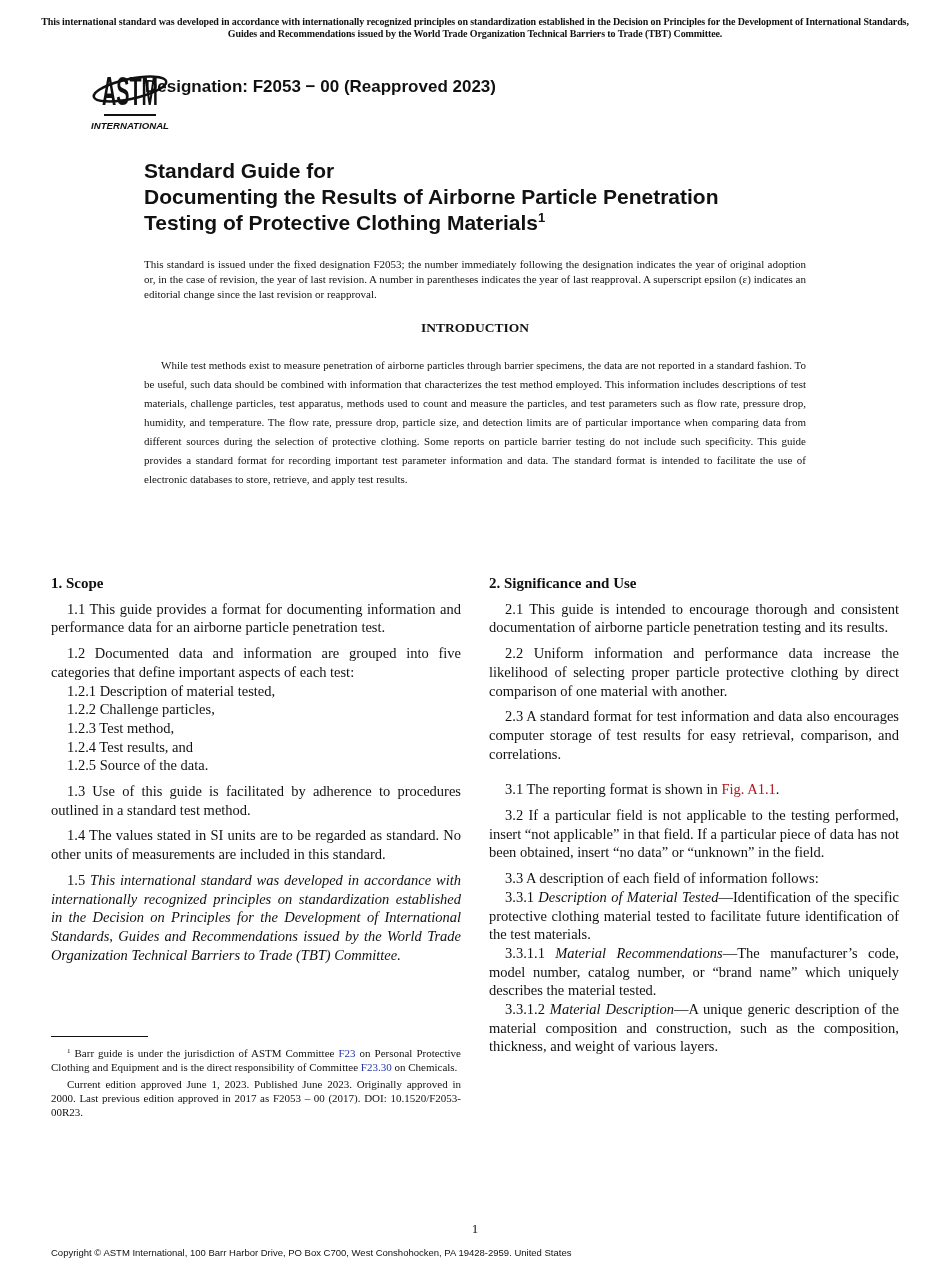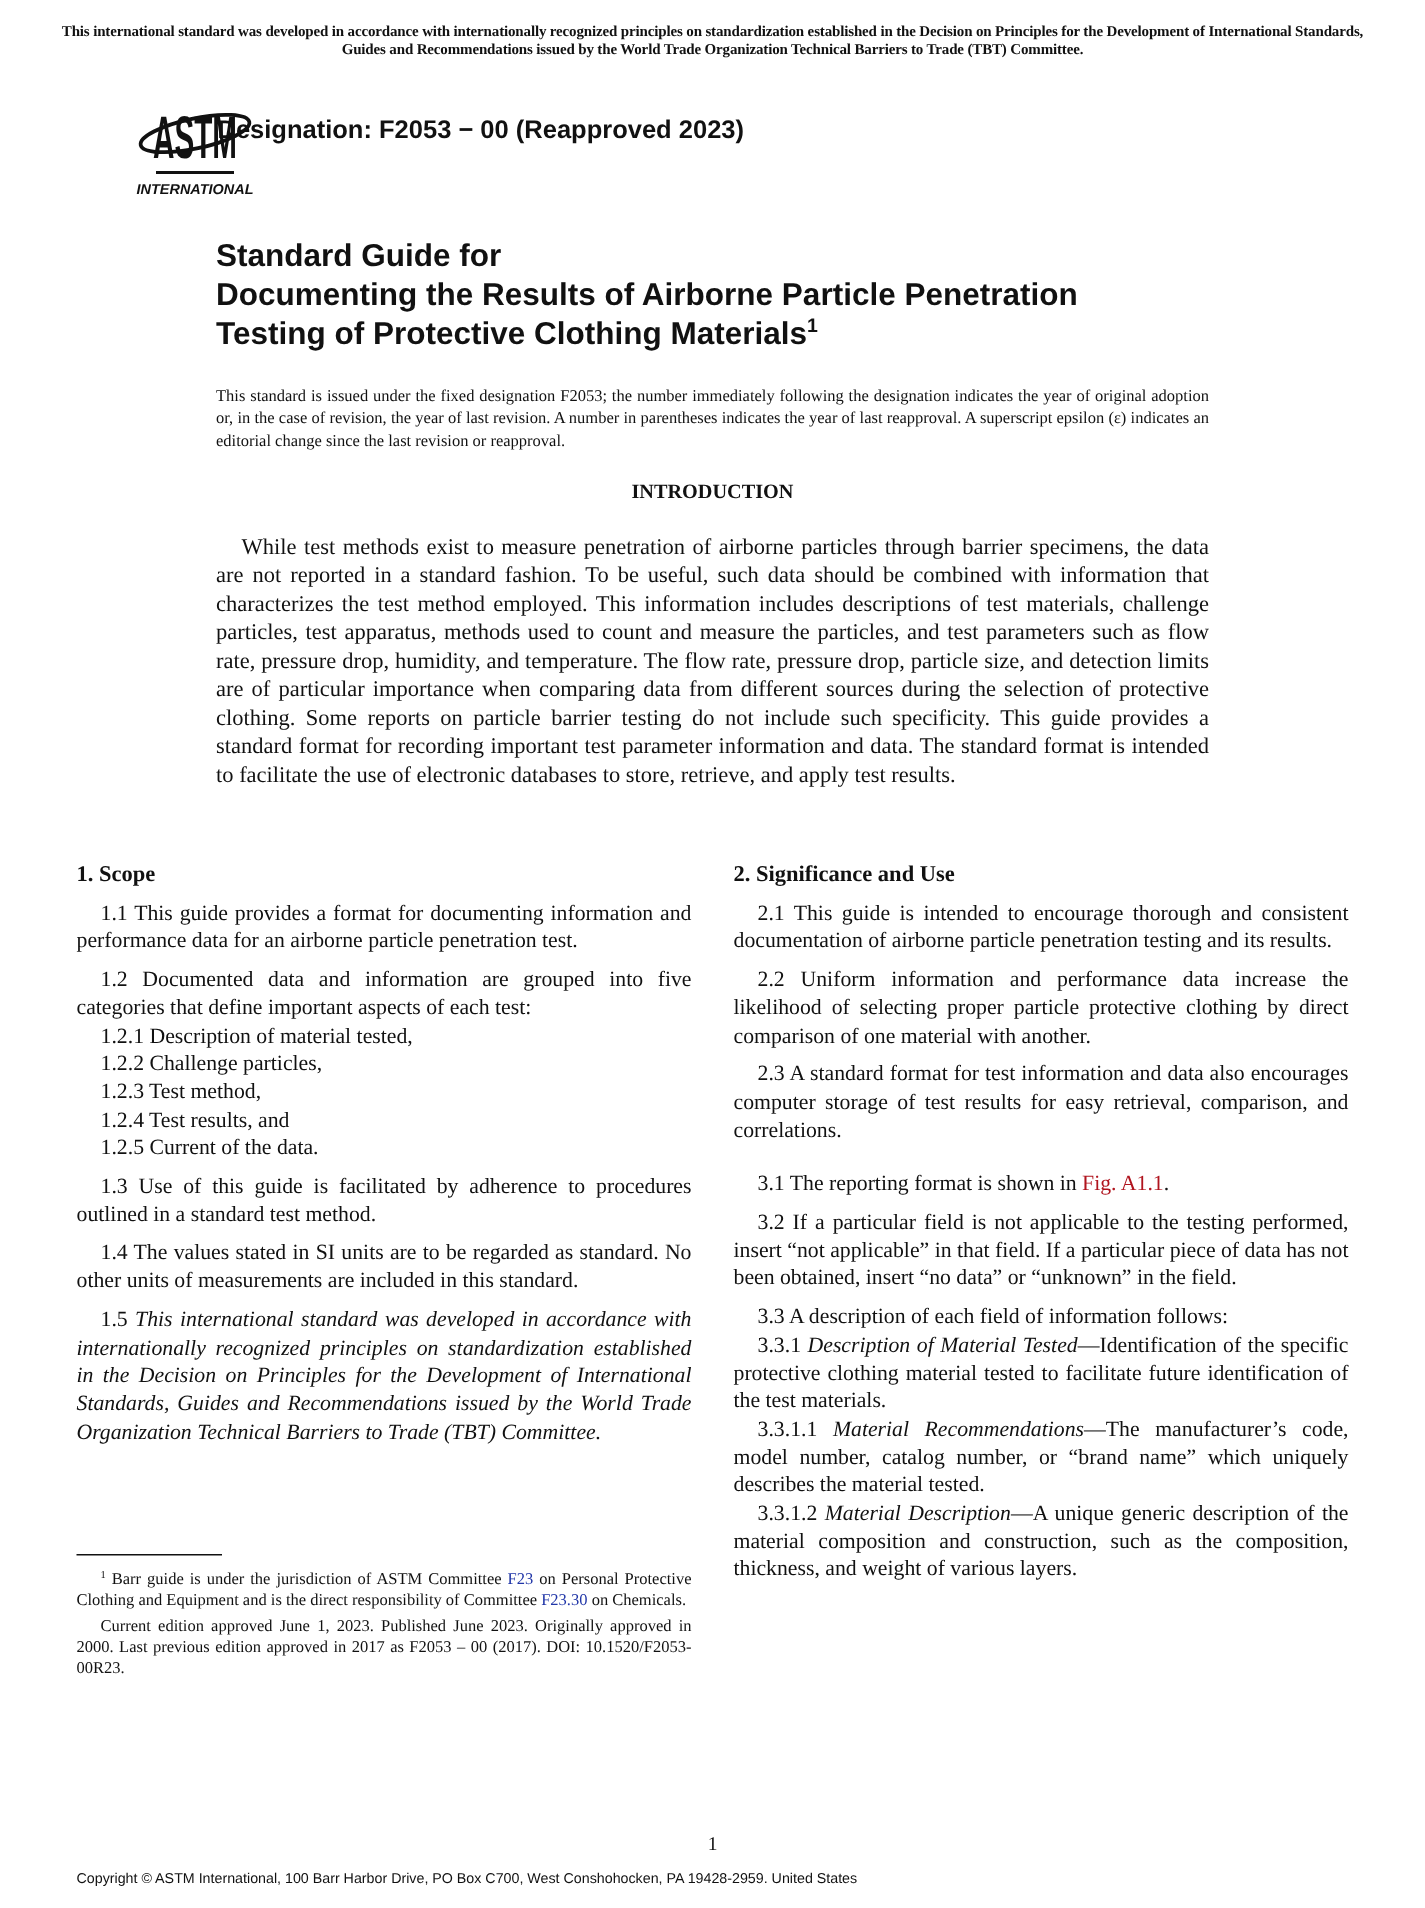--- a/index.html
+++ b/index.html
@@ -28,21 +28,21 @@
     .issue-note {
       position: absolute; left: 144px; top: 257px; width: 662px;
       font-size: 11px; line-height: 15px; text-align: justify;
     }
     .intro-heading {
       position: absolute; left: 144px; top: 320px; width: 662px;
       text-align: center; font-weight: bold; font-size: 13.5px;
     }
     .intro-body {
       position: absolute; left: 144px; top: 356px; width: 662px;
-      font-size: 15px; line-height: 19px; text-align: justify; text-indent: 17px;
+      font-size: 11px; line-height: 19px; text-align: justify; text-indent: 17px;
     }
     .col {
       position: absolute; top: 574px; width: 410px;
       font-size: 14.5px; line-height: 18.7px;
     }
     .col-left { left: 51px; }
     .col-right { left: 489px; }
     .sec-heading { font-weight: bold; font-size: 15px; margin: 0 0 7px 0; }
     .para { text-align: justify; text-indent: 16px; margin: 0 0 7px 0; }
     .para.tight { margin-bottom: 0; }
@@ -98,21 +98,21 @@
 <div class="intro-body">While test methods exist to measure penetration of airborne particles through barrier specimens, the data are not reported in a standard fashion. To be useful, such data should be combined with information that characterizes the test method employed. This information includes descriptions of test materials, challenge particles, test apparatus, methods used to count and measure the particles, and test parameters such as flow rate, pressure drop, humidity, and temperature. The flow rate, pressure drop, particle size, and detection limits are of particular importance when comparing data from different sources during the selection of protective clothing. Some reports on particle barrier testing do not include such specificity. This guide provides a standard format for recording important test parameter information and data. The standard format is intended to facilitate the use of electronic databases to store, retrieve, and apply test results.</div>
 
 <div class="col col-left">
   <div class="sec-heading">1. Scope</div>
   <p class="para">1.1  This guide provides a format for documenting information and performance data for an airborne particle penetration test.</p>
   <p class="para tight">1.2  Documented data and information are grouped into five categories that define important aspects of each test:</p>
   <p class="list-item">1.2.1  Description of material tested,</p>
   <p class="list-item">1.2.2  Challenge particles,</p>
   <p class="list-item">1.2.3  Test method,</p>
   <p class="list-item">1.2.4  Test results, and</p>
-  <p class="list-item" style="margin-bottom:7px;">1.2.5  Current of the data.</p>
+  <p class="list-item" style="margin-bottom:7px;">1.2.5  Source of the data.</p>
   <p class="para">1.3  Use of this guide is facilitated by adherence to procedures outlined in a standard test method.</p>
   <p class="para">1.4  The values stated in SI units are to be regarded as standard. No other units of measurements are included in this standard.</p>
   <p class="para"><span>1.5 </span><span class="italic">This international standard was developed in accordance with internationally recognized principles on standardization established in the Decision on Principles for the Development of International Standards, Guides and Recommendations issued by the World Trade Organization Technical Barriers to Trade (TBT) Committee.</span></p>
 </div>
 
 <div class="col col-right">
   <div class="sec-heading">2. Significance and Use</div>
   <p class="para">2.1  This guide is intended to encourage thorough and consistent documentation of airborne particle penetration testing and its results.</p>
   <p class="para">2.2  Uniform information and performance data increase the likelihood of selecting proper particle protective clothing by direct comparison of one material with another.</p>
   <p class="para">2.3  A standard format for test information and data also encourages computer storage of test results for easy retrieval, comparison, and correlations.</p>

